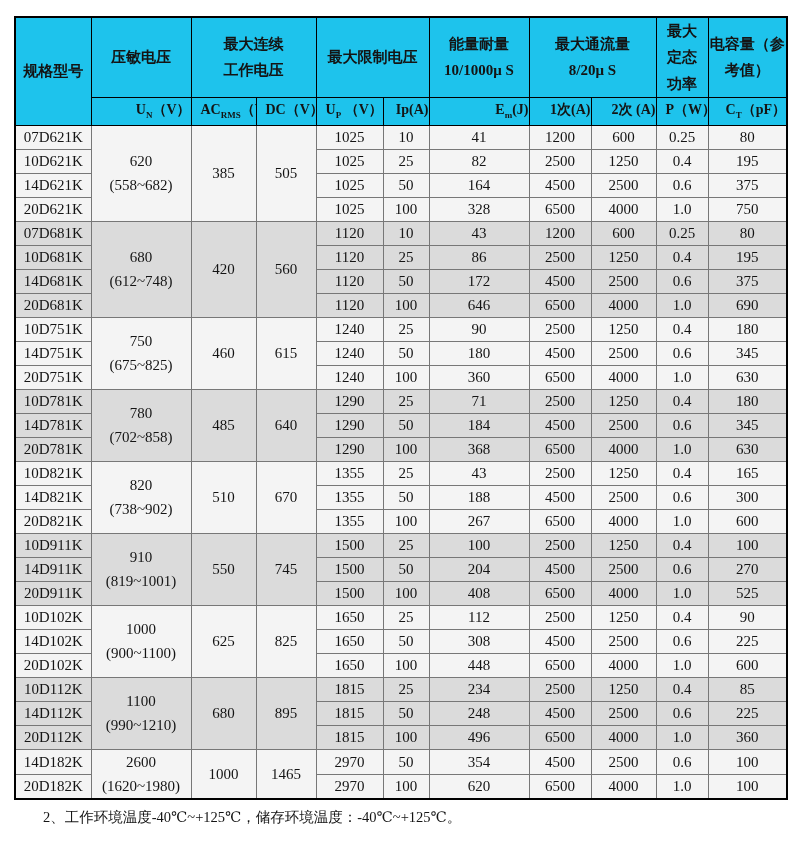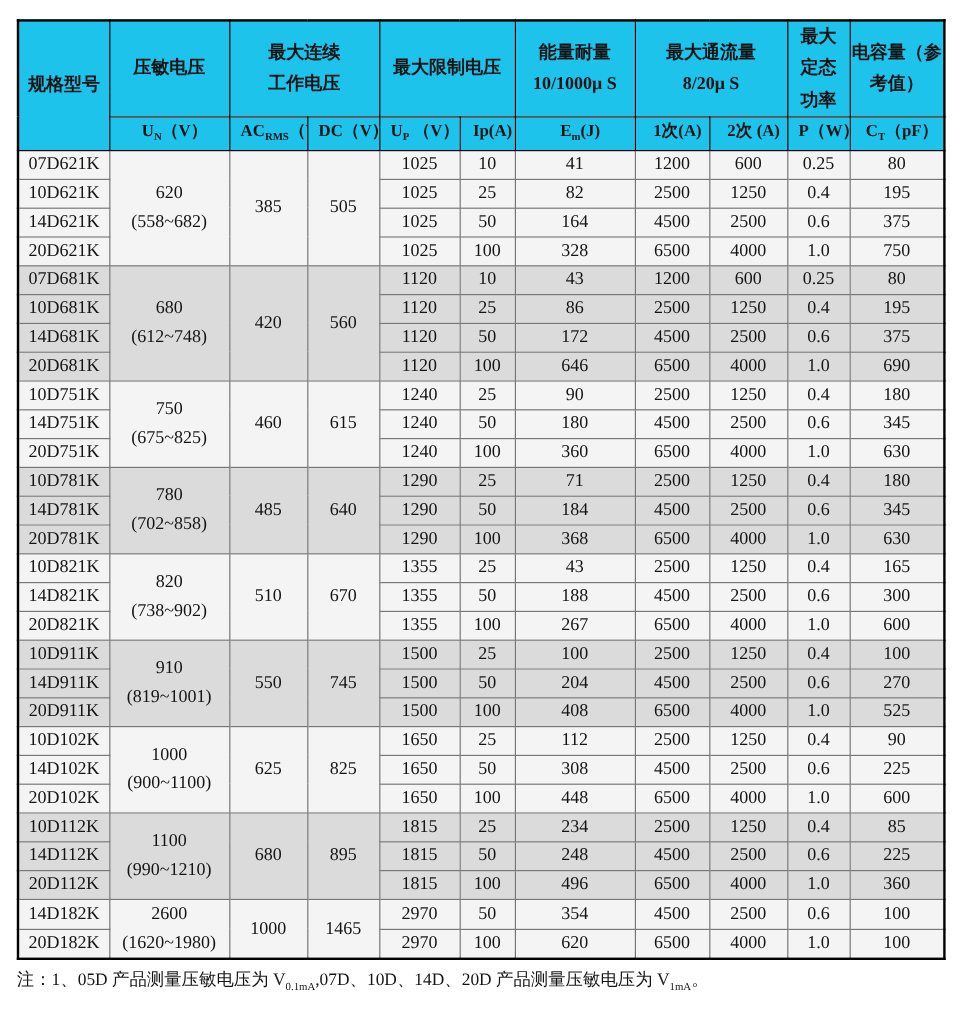--- a/index.html
+++ b/index.html
@@ -33,21 +33,21 @@
     padding:0;
     text-align:center;
     white-space:pre-line;
     line-height:1.75;
   }
   tr.h1{height:73px;}
   tr.h2 th{
     height:28px;
     font-size:14px;
     white-space:nowrap;
-    text-align:center;
+    text-align:right;
     padding-left:9px;
     line-height:1.1;
     font-weight:bold;
     overflow:hidden;
   }
   tr.h2 th sub{font-size:9px;}
   tbody td{
     border:1px solid var(--border-gray);
     font-size:15px;
     text-align:center;
@@ -430,15 +430,15 @@
           <td>620</td>
           <td>6500</td>
           <td>4000</td>
           <td>1.0</td>
           <td>100</td>
         </tr>
       </tbody>
   </table>
 
   <div class="notes">
-    <p><span>注：</span><span>1、05D 产品测量压敏电压为 V</span><sub>0.1mA</sub><span>,07D、10D、14D、20D 产品测量压敏电压为 V</span><sub>1mA</sub><span>。</span></p>
+    <p class="note2"><span>2、工作环境温度-40℃~+125℃，储存环境温度：-40℃~+125℃。</span></p>
   </div>
 </div>
 
 </body></html>

